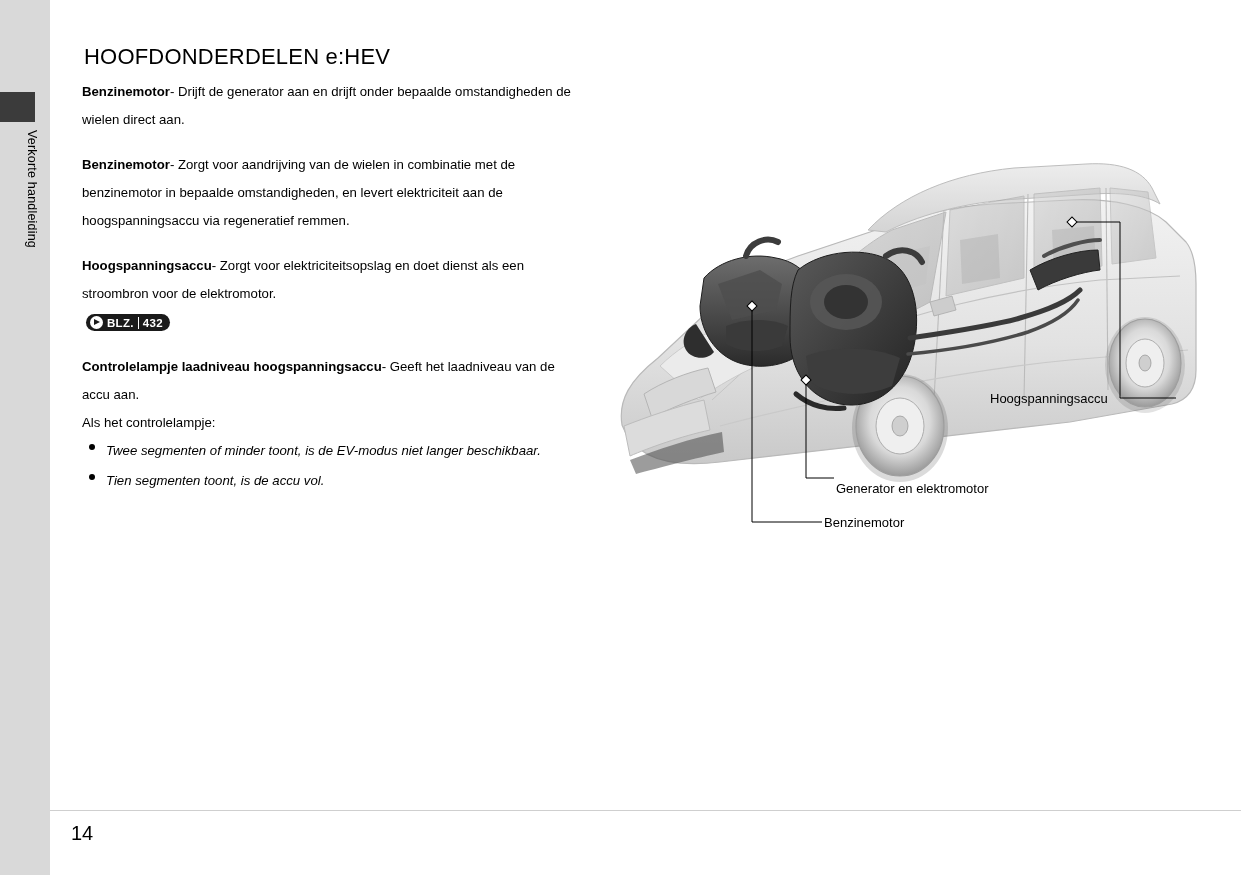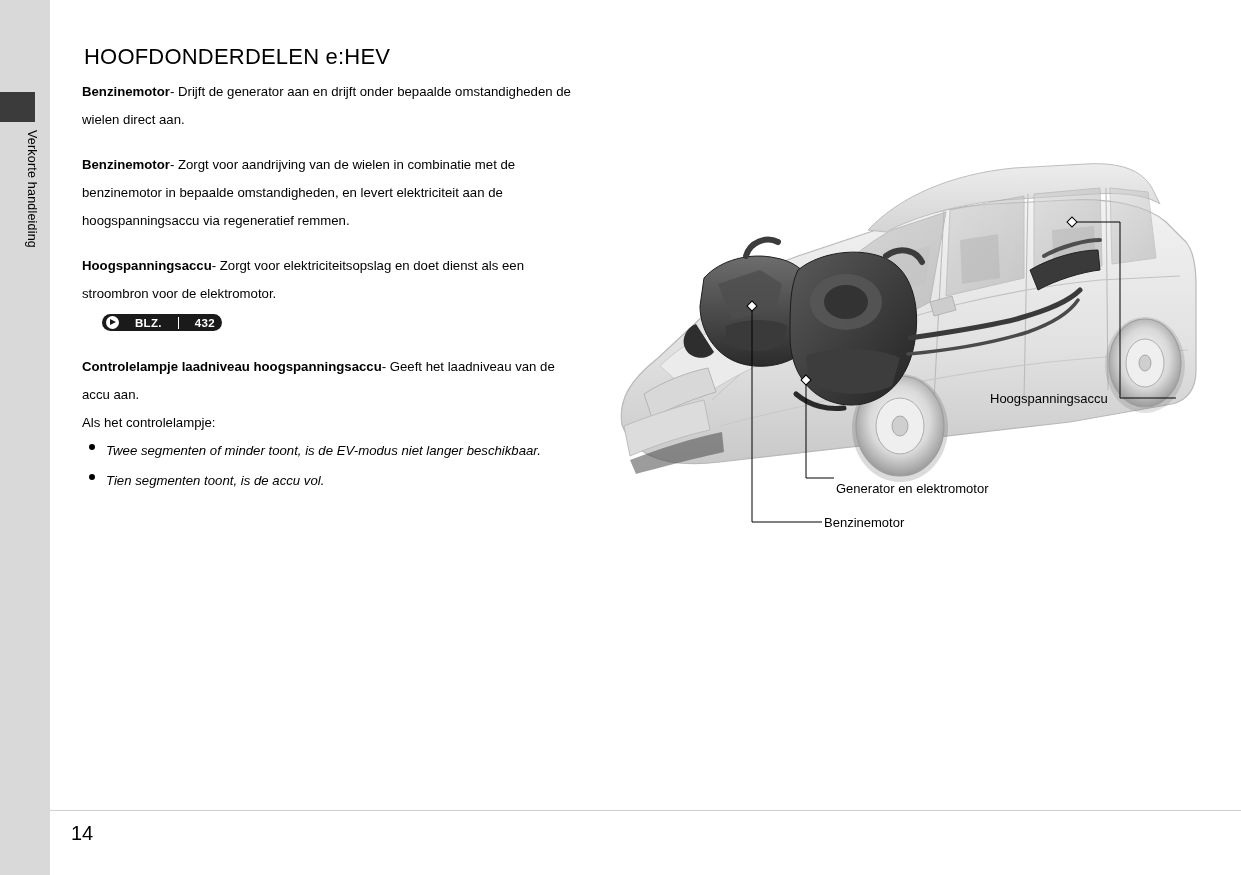--- a/index.html
+++ b/index.html
@@ -118,23 +118,22 @@
     display: inline-flex;
     align-items: center;
     height: 17px;
     background: #1a1a1a;
     color: #ffffff;
     border-radius: 9px;
     padding: 0 7px 0 4px;
     font-size: 11.5px;
     font-weight: bold;
     vertical-align: -3px;
-    margin-left: 20px;
+    margin-left: 4px;
     letter-spacing: 0.3px;
-    gap: 12px;
   }
   .ref-badge .arrow {
     display: inline-block;
     width: 13px;
     height: 13px;
     border-radius: 50%;
     background: #ffffff;
     position: relative;
     margin-right: 4px;
   }

